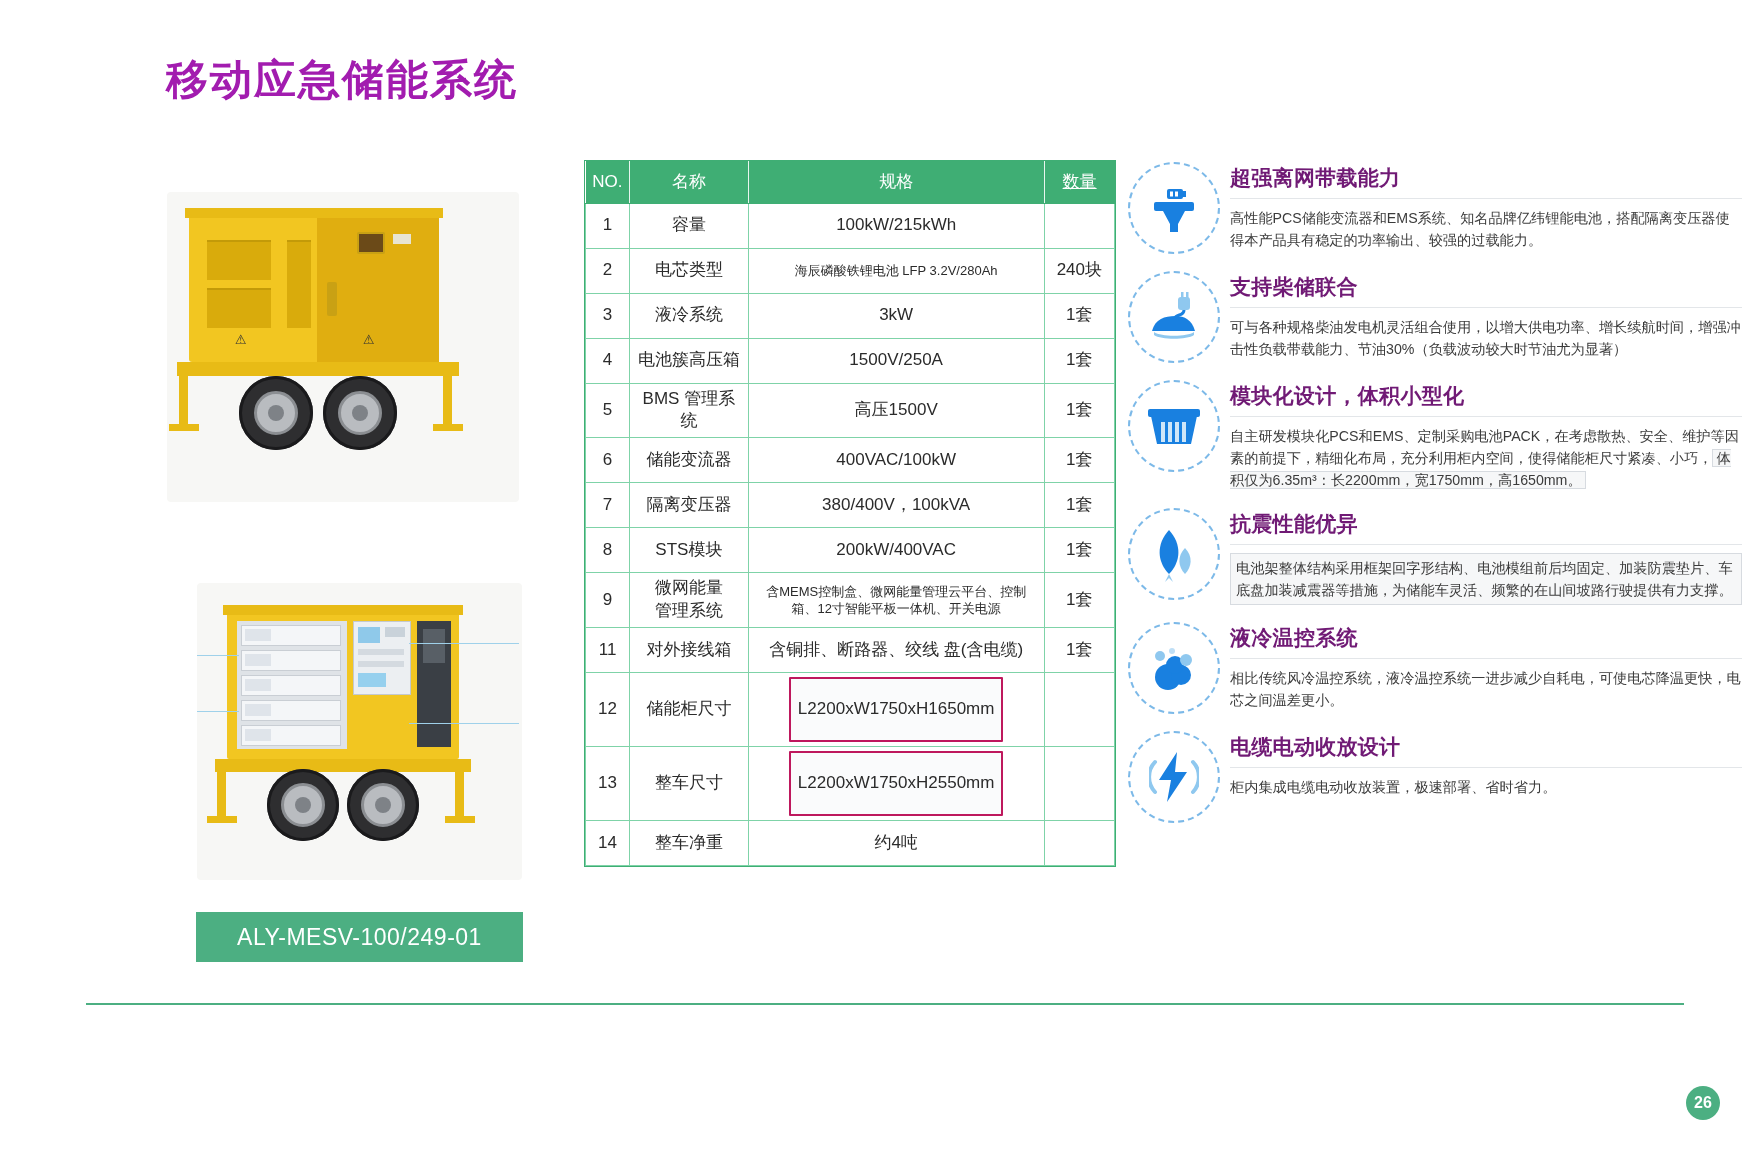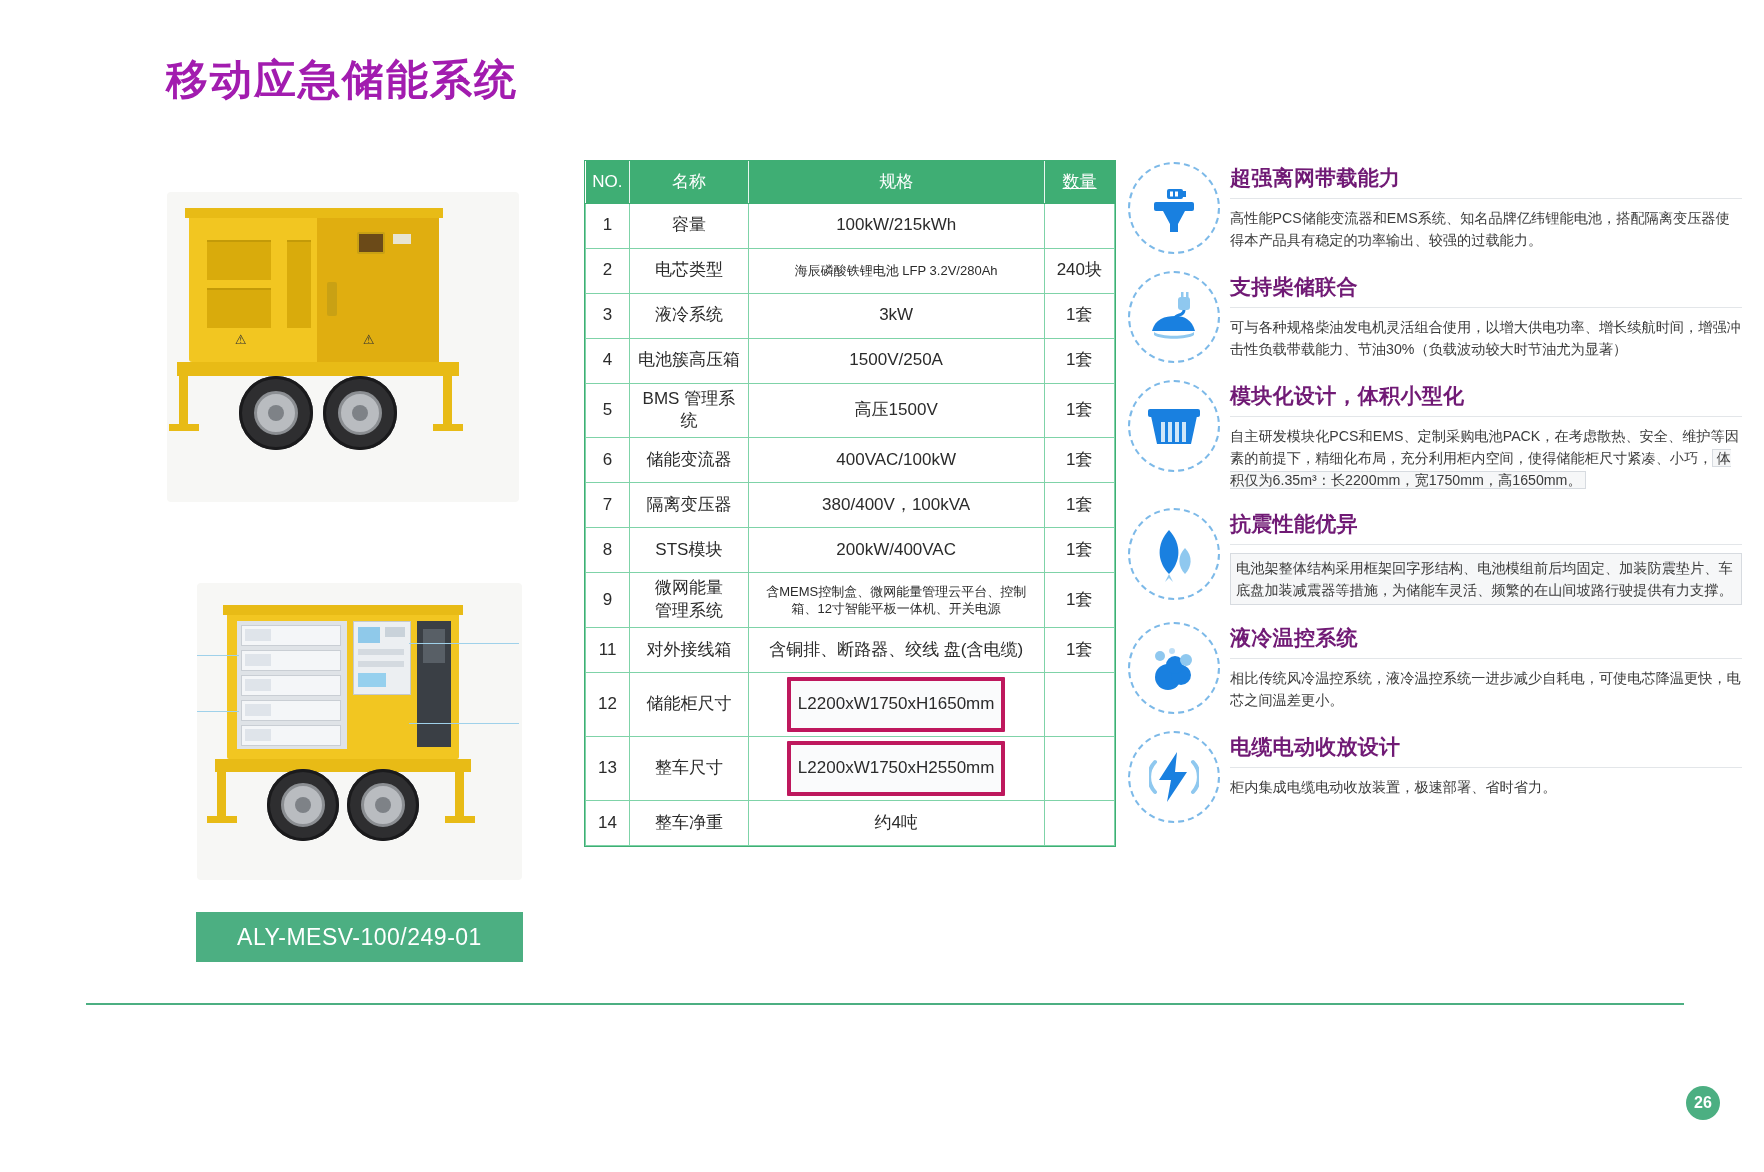--- a/index.html
+++ b/index.html
@@ -97,23 +97,23 @@
     height: 45px;
     padding: 4px 5px;
     line-height: 1.35;
   }
   .c-no    { width: 44px; }
   .c-name  { width: 118px; }
   .c-spec  { width: 295px; }
   .c-qty   { width: 70px; }
   .boxed {
     display: inline-block;
-    border: 4px solid #be185d;
+    border: 2px solid #be185d;
     background: #fafbfc;
-    padding: 12px 7px;
+    padding: 19px 7px;
     border-radius: 1px;
   }
   .tight { font-size: 13px; }
 
   
   .features {
     position: absolute;
     left: 1128px; top: 160px;
     width: 614px;
   }

